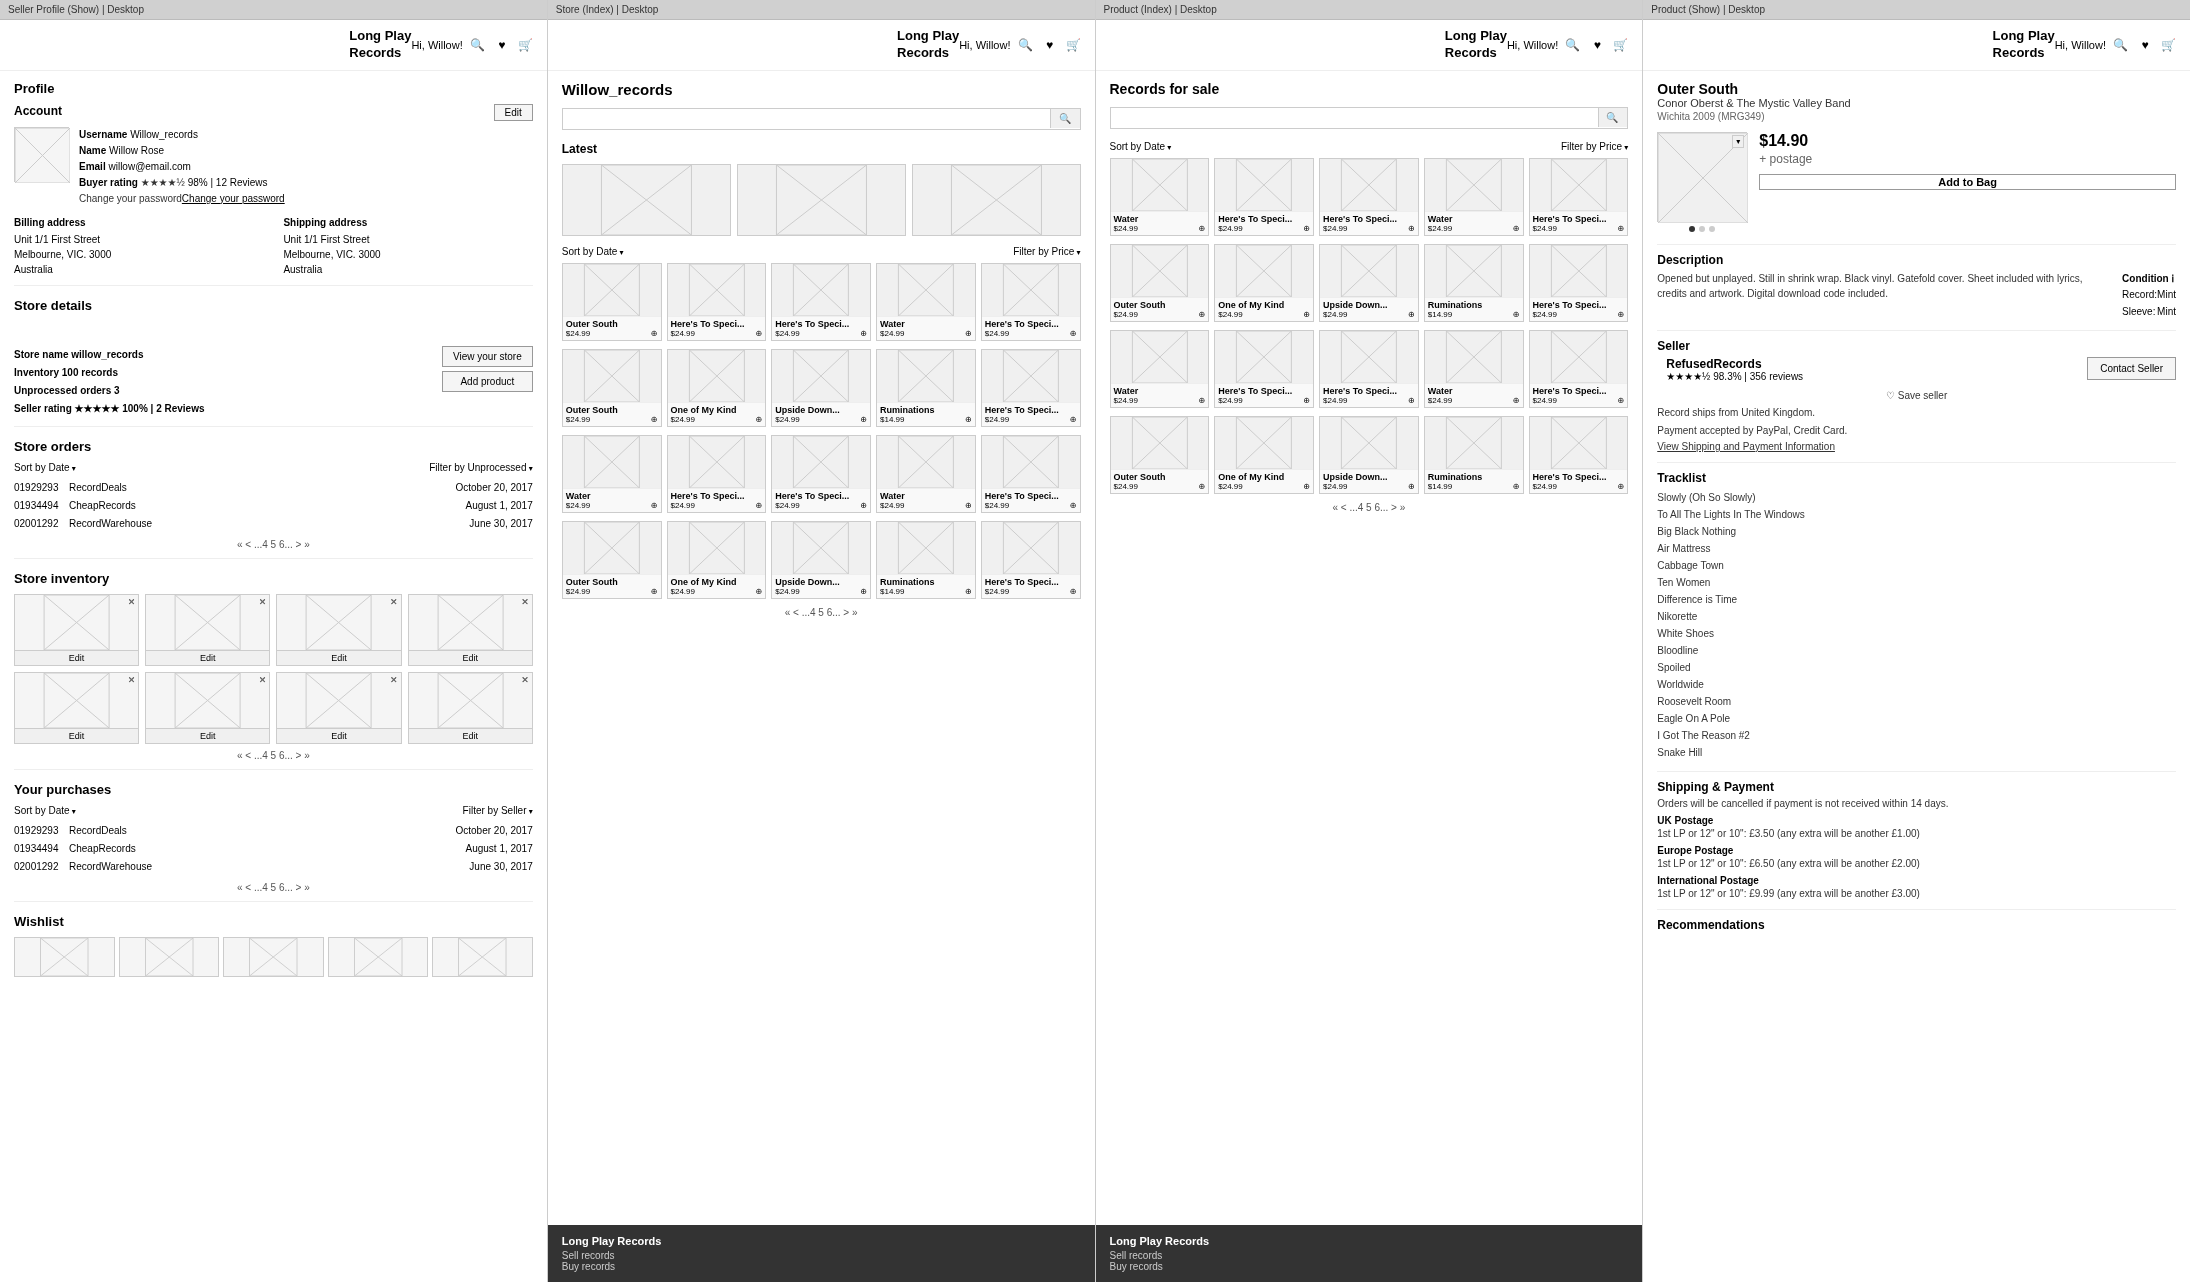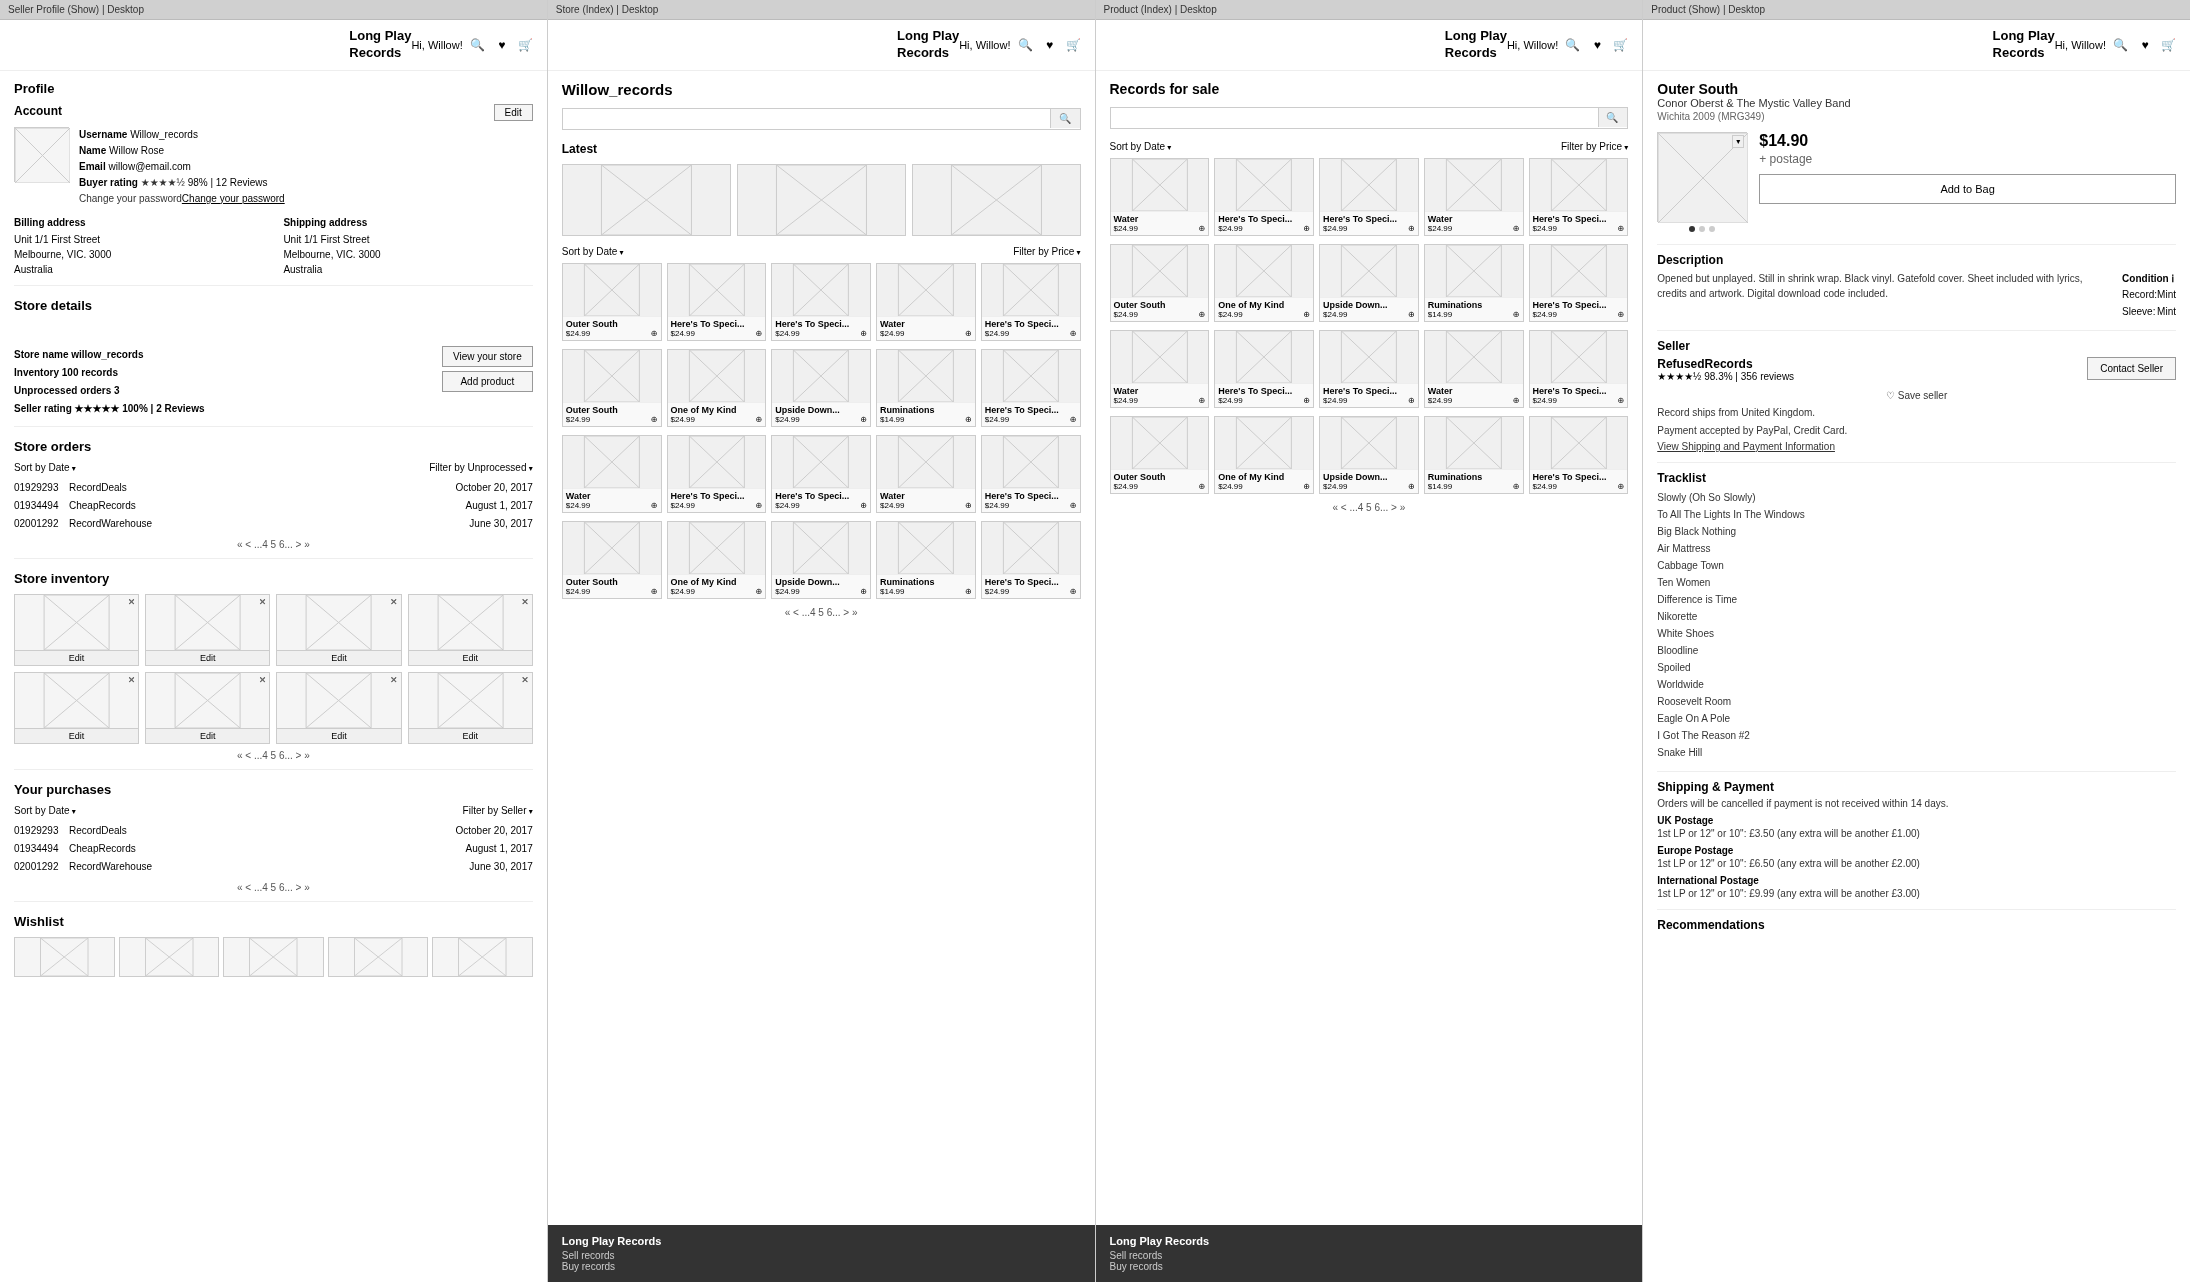--- a/index.html
+++ b/index.html
@@ -397,26 +397,26 @@
     }
 
     .product-postage {
       font-size: 12px;
       color: #666;
       margin-bottom: 8px;
     }
 
     .add-to-bag-btn {
       width: 100%;
-      padding: 8px;
+      padding: 1px;
       background: #fff;
       border: 1px solid #999;
       font-size: 11px;
       cursor: pointer;
-      font-weight: normal;
+      font-weight: bold;
     }
 
     .img-dots {
       display: flex;
       gap: 4px;
       margin-top: 4px;
       justify-content: center;
     }
 
     .dot {
@@ -449,21 +449,21 @@
     .seller-section { margin-bottom: 10px; }
     .seller-name { font-size: 12px; font-weight: bold; }
     .seller-stars { font-size: 10px; margin-bottom: 4px; }
 
     .seller-row {
       display: flex;
       justify-content: space-between;
       align-items: flex-start;
     }
 
-    .seller-info { flex: 1; }
+    .seller-info { flex: 1; margin-left: 9px; }
 
     .contact-seller-btn {
       padding: 5px 12px;
       border: 1px solid #999;
       background: #f5f5f5;
       font-size: 10px;
       cursor: pointer;
     }
 
     .save-seller {

